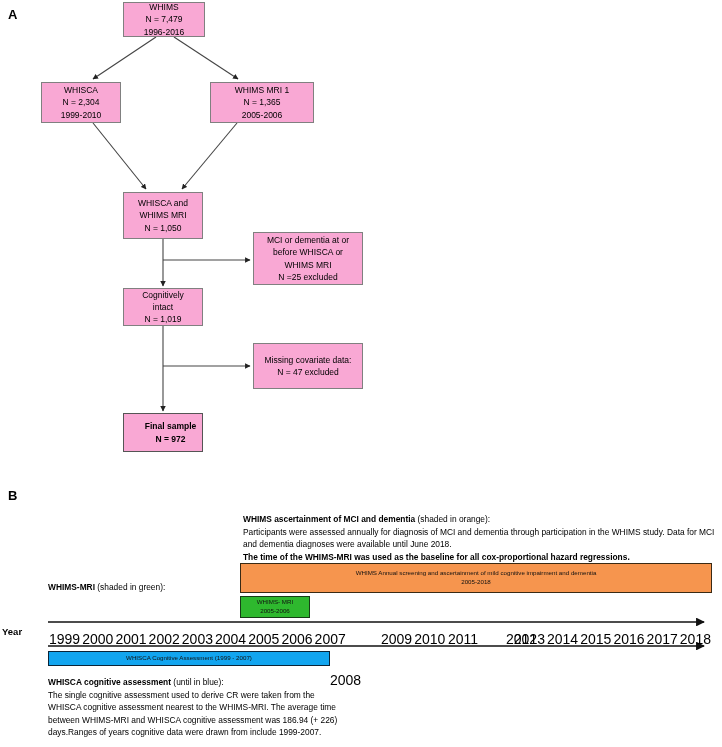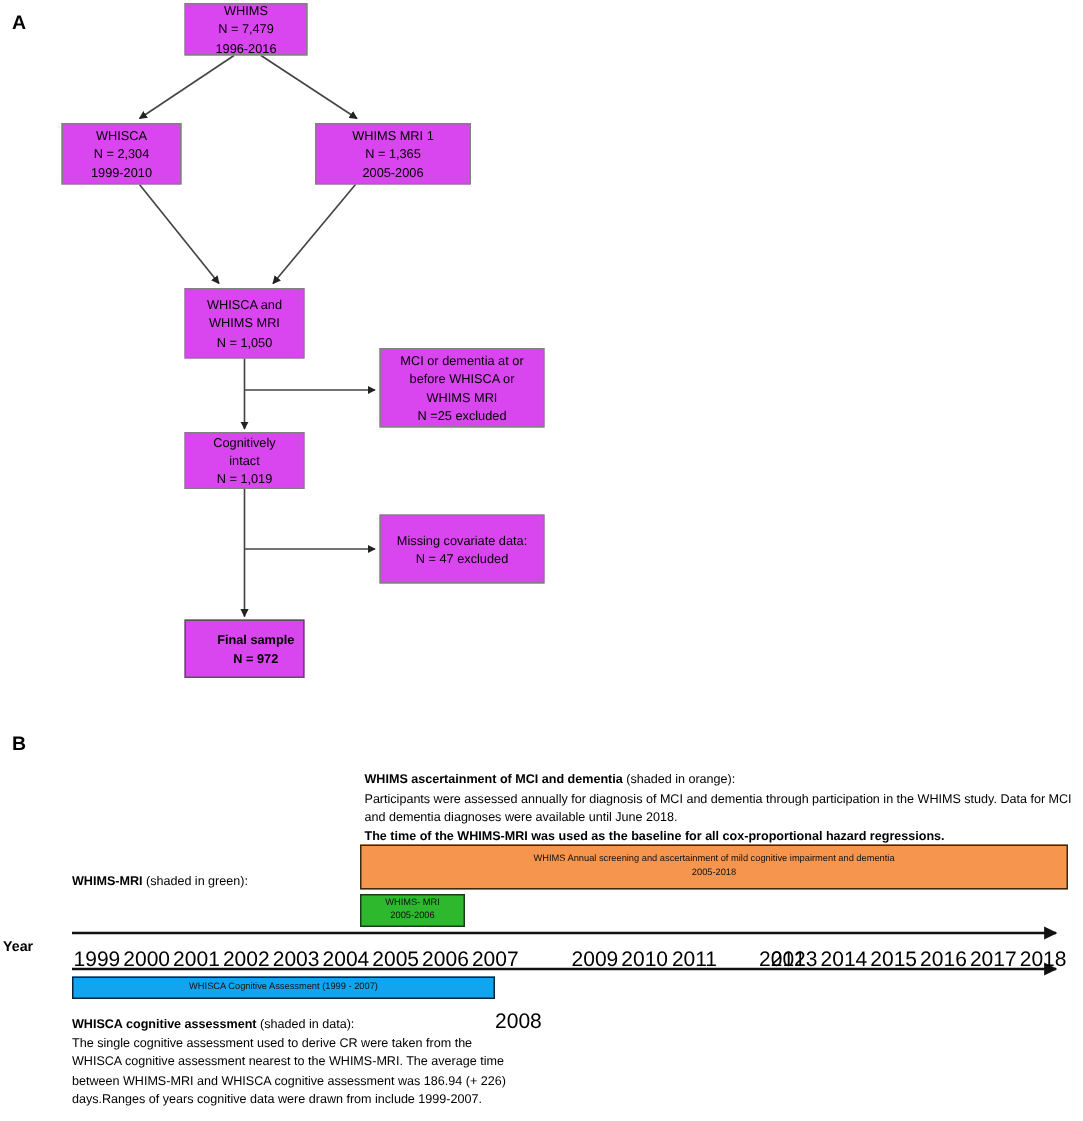--- a/index.html
+++ b/index.html
@@ -19,21 +19,21 @@
     position: absolute;
     font-weight: bold;
     font-size: 13px;
     line-height: 1;
   }
   
   .fc-box {
     position: absolute;
     box-sizing: border-box;
     border: 1px solid #808080;
-    background: #d946ef;
+    background: #f9a8d4;
     display: flex;
     flex-direction: column;
     align-items: center;
     justify-content: center;
     text-align: center;
     font-size: 8.5px;
     line-height: 1.45;
     color: #000;
   }
   .fc-box.strong { font-weight: bold; border-color: #555; }
@@ -225,16 +225,16 @@
     <div class="year-label" style="left: 645.6px; width: 33.2px; top: 631px;">2017</div>
     <div class="year-label" style="left: 678.8px; width: 33.2px; top: 631px;">2018</div>
   </div>
 
 <div class="bar blue" id="blue-bar" style="left:48px; top:651px; width:282px; height:15px; background:#12A5EF;">
   <span>WHISCA Cognitive Assessment (1999 - 2007)</span>
 </div>
 
 <div class="tl-note" style="left:48px; top:676px; width:290px;">
   <div>
-    <b>WHISCA cognitive assessment</b><span> (shaded in data):</span>
+    <b>WHISCA cognitive assessment</b><span> (until in blue):</span>
   </div>
   <div>The single cognitive assessment used to derive CR were taken from the WHISCA cognitive assessment nearest to the WHIMS-MRI. The average time between WHIMS-MRI and WHISCA cognitive assessment was 186.94 (+ 226) days.Ranges of years cognitive data were drawn from include 1999-2007.</div>
 </div>
 
 </body></html>

